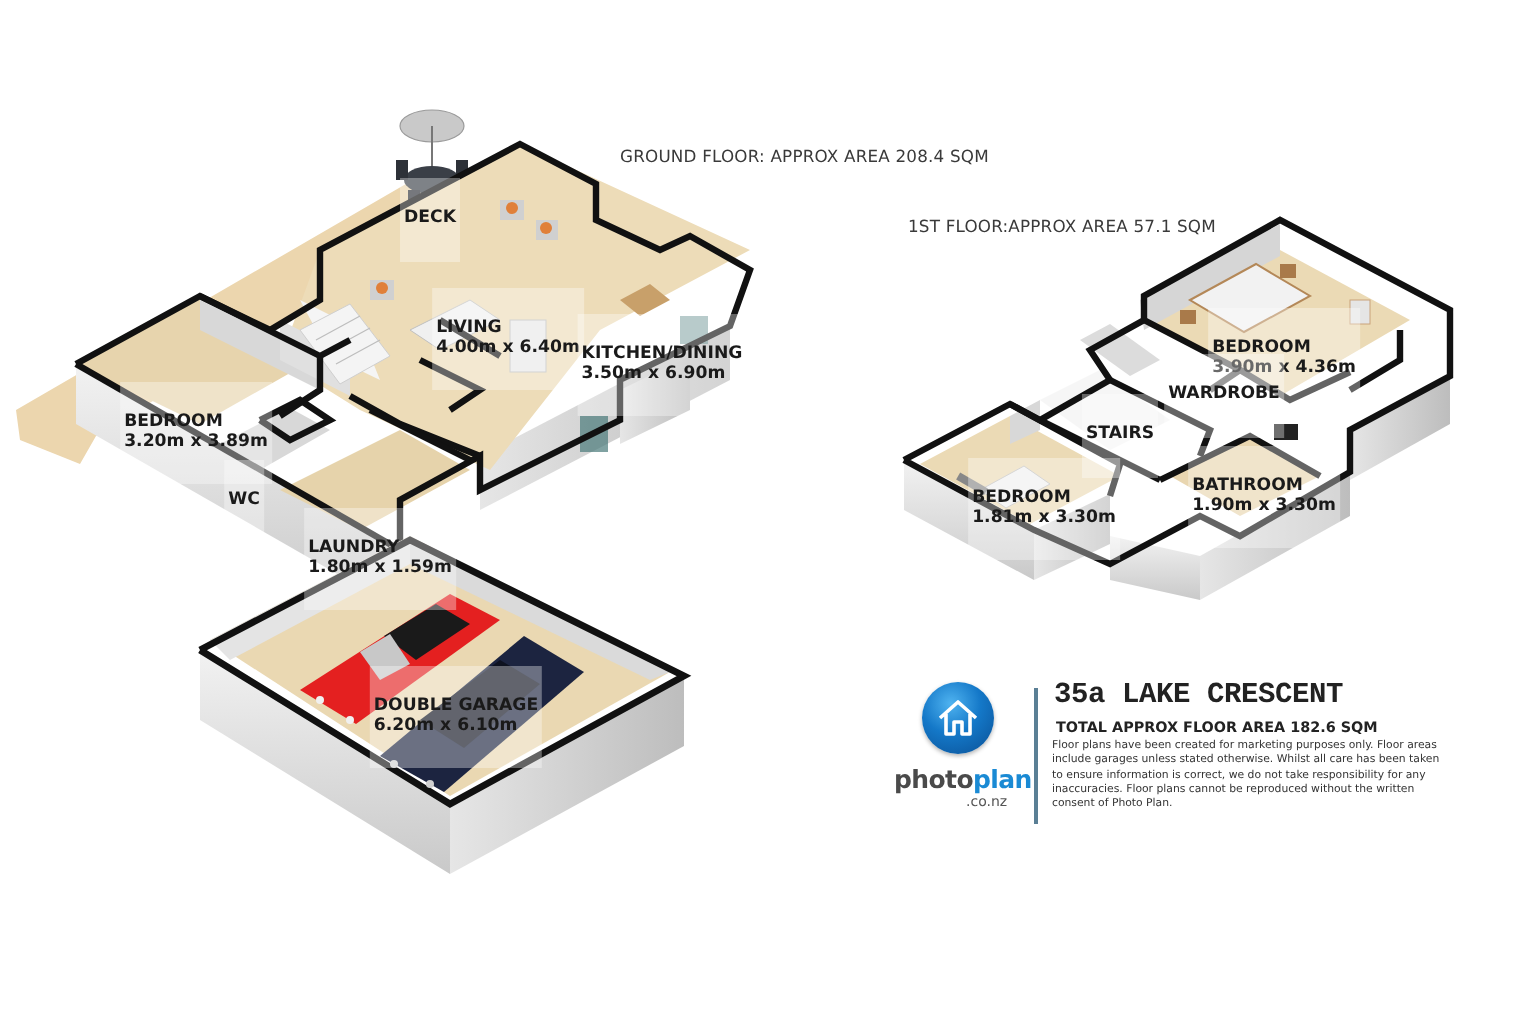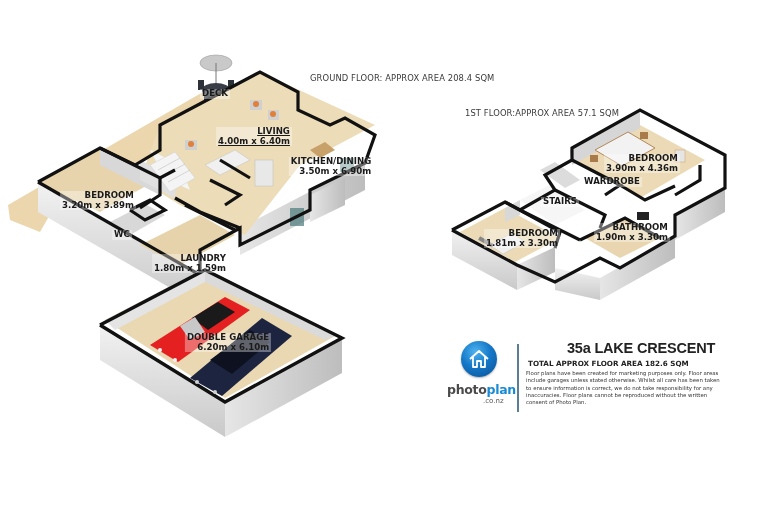--- a/index.html
+++ b/index.html
@@ -1,29 +1,29 @@
 <!DOCTYPE html>
 <html><head>
 <meta charset="utf-8">
 <style>
   html, body { margin:0; padding:0; background:#ffffff; }
   body { width:768px; height:512px; position:relative; overflow:hidden; font-family:"Liberation Sans", sans-serif; }
   #plan { position:absolute; left:0; top:0; width:768px; height:512px; }
   .floor-title { position:absolute; font-family:"DejaVu Sans", sans-serif; font-size:8.4px; color:#3a3a3a; letter-spacing:0.1px; white-space:nowrap; }
-  .room-label { position:absolute; text-align:right; font-family:"DejaVu Sans", sans-serif; font-weight:bold; font-size:8.6px; line-height:9.5px; color:#1a1a1a; background:rgba(255,255,255,0.35); padding:0 2px; white-space:nowrap; transform:translateX(-50%); }
+  .room-label { position:absolute; text-align:left; font-family:"DejaVu Sans", sans-serif; font-weight:bold; font-size:8.6px; line-height:9.5px; color:#1a1a1a; background:rgba(255,255,255,0.35); padding:16px 2px; white-space:nowrap; transform:translateX(-50%); }
   .room-label .dim { display:block; font-weight:bold; }
   .logo-box { position:absolute; left:445px; top:337px; width:76px; height:72px; }
   .logo-circle { position:absolute; left:16px; top:4px; width:36px; height:36px; border-radius:50%; background:radial-gradient(circle at 40% 30%, #4fb3f0 0%, #1478c8 45%, #0a4f94 100%); box-shadow:0 1px 2px rgba(0,0,0,0.3); }
   .logo-circle svg { position:absolute; left:6px; top:6px; }
   .logo-word { position:absolute; left:2px; top:45px; font-family:"DejaVu Sans", sans-serif; font-size:12.5px; letter-spacing:-0.3px;font-weight:bold; }
   .logo-word .p1 { color:#4a4a4a; }
   .logo-word .p2 { color:#1a8ad4; }
   .logo-sub { position:absolute; left:38px; top:60px; font-family:"DejaVu Sans", sans-serif; font-size:7px; color:#555; }
   .info-divider { position:absolute; left:517px; top:344px; width:2px; height:68px; background:#5a7f95; }
-  .info-title { position:absolute; left:527px; top:340px; font-family:Liberation Sans, sans-serif; font-weight:bold; font-size:14.5px; color:#222; letter-spacing:-0.2px; white-space:nowrap;margin-left:40px; }
+  .info-title { position:absolute; left:527px; top:340px; font-family:Liberation Mono, monospace; font-weight:bold; font-size:14.5px; color:#222; letter-spacing:-0.2px; white-space:nowrap; }
   .info-sub { position:absolute; left:528px; top:359px; font-family:"DejaVu Sans", sans-serif; font-weight:bold; font-size:7.2px; color:#222; white-space:nowrap; }
   .info-disclaimer { position:absolute; left:526px; top:370px; width:196px; font-family:"DejaVu Sans", sans-serif; font-size:5.4px; line-height:7.3px; color:#333; }
 </style>
 </head>
 <body>
 
 <svg id="plan" viewBox="0 0 768 512" xmlns="http://www.w3.org/2000/svg">
   <defs>
     <linearGradient id="wallFace" x1="0" y1="0" x2="0" y2="1">
       <stop offset="0" stop-color="#f2f2f2"></stop>
@@ -156,26 +156,26 @@
       <polyline points="555,190 605,215 600,228"></polyline>
       <polyline points="572,160 620,185 605,195"></polyline>
       <polyline points="580,240 625,218 660,238"></polyline>
       <polyline points="620,185 645,200 675,186"></polyline>
       <polyline points="700,165 700,180 675,195"></polyline>
     </g>
   </g>
 </svg>
 
 <div class="floor-title" style="left:310px; top:73px;">GROUND FLOOR: APPROX AREA 208.4 SQM</div>
-<div class="floor-title" style="left:465px; top:108px;">1ST FLOOR:APPROX AREA 57.1 SQM</div>
+<div class="floor-title" style="left:454px; top:108px;">1ST FLOOR:APPROX AREA 57.1 SQM</div>
 
 <div class="room-label" style="left:215px; top:89px;">
   <span>DECK</span>
 </div>
-<div class="room-label" style="left:254px; top:127px;text-decoration:underline;">
+<div class="room-label" style="left:254px; top:144px;">
   <span>LIVING</span>
   <span class="dim">4.00m x 6.40m</span>
 </div>
 <div class="room-label" style="left:331px; top:157px;">
   <span>KITCHEN/DINING</span>
   <span class="dim">3.50m x 6.90m</span>
 </div>
 <div class="room-label" style="left:98px; top:191px;">
   <span>BEDROOM</span>
   <span class="dim">3.20m x 3.89m</span>

